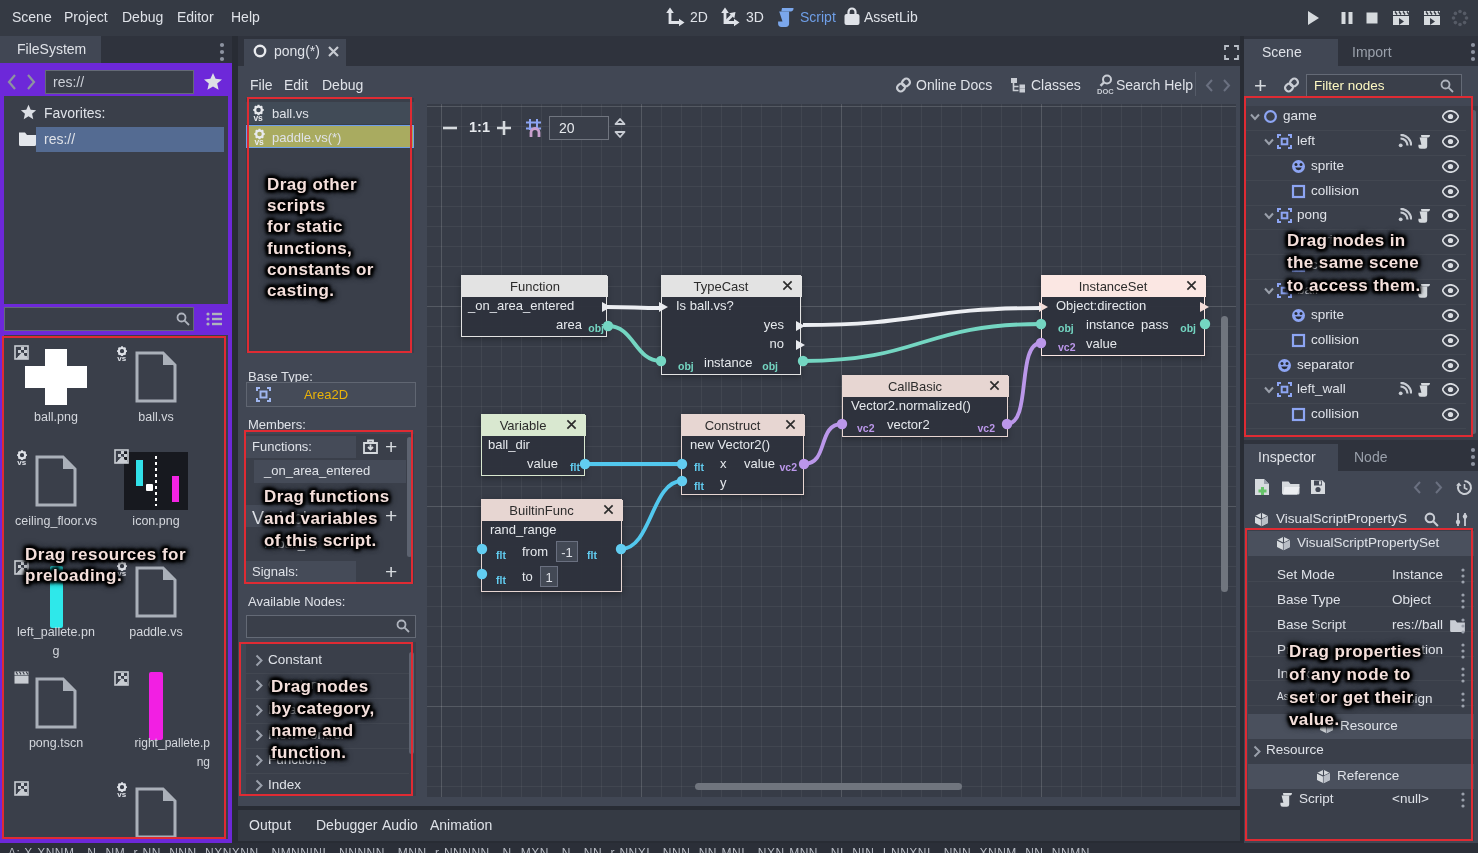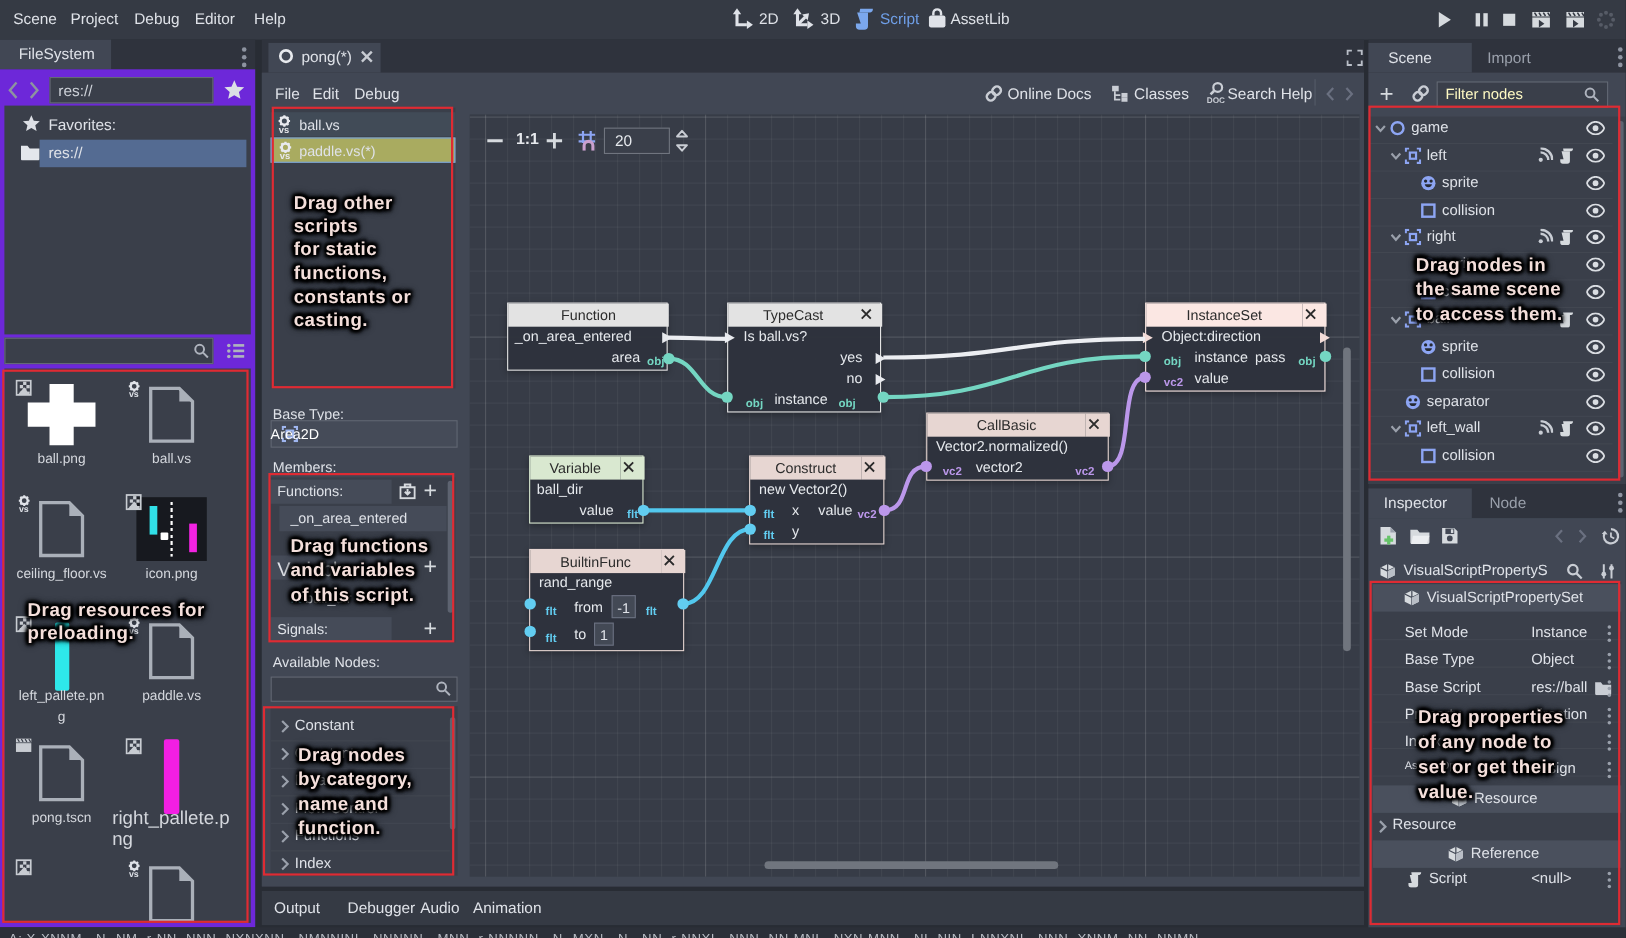--- a/index.html
+++ b/index.html
@@ -296,21 +296,21 @@
                 <rect x="7" y="2" width="3" height="3"></rect>
                 <rect x="10" y="5" width="3" height="3"></rect>
                 <rect x="7" y="8" width="3" height="3"></rect>
                 <rect x="10" y="11" width="3" height="3"></rect>
                 <rect x="4" y="5" width="3" height="3"></rect>
                 <rect x="4" y="11" width="3" height="3"></rect>
               </g>
               <path d="M2 14 L8 7 L13 14" fill="#c8ccd2"></path>
             </svg>
           </div>
-          <div class="abs" style="left:98px;top:399px;width:108px;text-align:left;font-size:17px;color:#d4d7dd;line-height:19px">right_pallete.p<br>ng</div>
+          <div class="abs" style="left:98px;top:399px;width:108px;text-align:right;font-size:12px;color:#d4d7dd;line-height:19px">right_pallete.p<br>ng</div>
           <div class="abs" style="left:10px;top:446px">
             <svg width="15" height="15" viewBox="0 0 15 15">
               <rect x="1" y="1" width="13" height="13" fill="none" stroke="#c8ccd2" stroke-width="1.6"></rect>
               <g fill="#c8ccd2">
                 <rect x="7" y="2" width="3" height="3"></rect>
                 <rect x="10" y="5" width="3" height="3"></rect>
                 <rect x="7" y="8" width="3" height="3"></rect>
                 <rect x="10" y="11" width="3" height="3"></rect>
                 <rect x="4" y="5" width="3" height="3"></rect>
                 <rect x="4" y="11" width="3" height="3"></rect>
@@ -431,21 +431,21 @@
           <div class="abs" style="left:2px;top:271px;font-size:13px">Base Type:</div>
           <div class="abs" style="left:0;top:284px;width:170px;height:25px;background:#454b58;border:1px solid #606672"></div>
           <div class="abs" style="left:10px;top:289px">
             <svg width="15" height="15" viewBox="0 0 15 15">
               <g stroke="#9fb6f0" stroke-width="2" fill="none">
                 <path d="M1 4 V1 h3 M11 1 h3 v3 M14 11 v3 h-3 M4 14 H1 v-3"></path>
               </g>
               <rect x="4.5" y="4.5" width="6" height="6" stroke="#9fb6f0" stroke-width="2" fill="none"></rect>
             </svg>
           </div>
-          <div class="abs" style="left:0;top:289px;width:160px;text-align:left;color:#ffffff;font-size:13px">Area2D</div>
+          <div class="abs" style="left:0;top:289px;width:160px;text-align:center;color:#eab308;font-size:13px">Area2D</div>
           <div class="abs" style="left:2px;top:319px;font-size:13px">Members:</div>
           <div class="abs" style="left:0;top:336px;width:168px;height:150px;background:#3a3f4a"></div>
           <div class="abs" style="left:0;top:338px;width:110px;height:22px;background:#454b58"></div>
           <div class="abs" style="left:6px;top:341px;font-size:13px">Functions:</div>
           <div class="abs" style="left:117px;top:341px">
             <svg width="15" height="15" viewBox="0 0 15 15">
               <path d="M1 4 h13 v10 h-13 z M5 4 V1.5 h5 V4" stroke="#d6dade" stroke-width="1.8" fill="none"></path>
               <path d="M7.5 5.5 v4 M5 8 l2.5 2.5 L10 8" stroke="#d6dade" stroke-width="1.8" fill="none"></path>
             </svg>
           </div>
@@ -864,21 +864,21 @@
               </svg>
             </div>
             <div class="abs" style="left:33px;top:102.4px">
               <svg width="15" height="15" viewBox="0 0 15 15">
                 <g stroke="#8da5f3" stroke-width="2" fill="none">
                   <path d="M1 4 V1 h3 M11 1 h3 v3 M14 11 v3 h-3 M4 14 H1 v-3"></path>
                 </g>
                 <rect x="4.7" y="4.7" width="5.6" height="5.6" stroke="#8da5f3" stroke-width="2" fill="none"></rect>
               </svg>
             </div>
-            <div class="abs" style="left:53px;top:101.4px;font-size:13.5px">right</div>
+            <div class="abs" style="left:53px;top:101.4px;font-size:13.5px">pong</div>
             <div class="abs" style="left:198px;top:103.4px">
               <svg width="17" height="13" viewBox="0 0 17 13">
                 <path d="M8.5 .8 C4 .8 1.2 4.5 .6 6.5 1.2 8.5 4 12.2 8.5 12.2 13 12.2 15.8 8.5 16.4 6.5 15.8 4.5 13 .8 8.5 .8 z" fill="none" stroke="#dadde2" stroke-width="1.7"></path>
                 <circle cx="8.5" cy="6.5" r="2.6" fill="#dadde2"></circle>
               </svg>
             </div>
             <div class="abs" style="left:174px;top:102.4px">
               <svg width="13" height="15" viewBox="0 0 13 15">
                 <path d="M3 1 h9 a2.2 2.2 0 0 1 -1.6 2.4 h-7 z" fill="#d6dade"></path>
                 <path d="M1.6 3.4 h7.6 v9 a2.4 2.4 0 0 1 -2.4 2.4 h-4 a2.4 2.4 0 0 1 -2.4 -2.4 v-1.6 h3 z" fill="#d6dade"></path>

